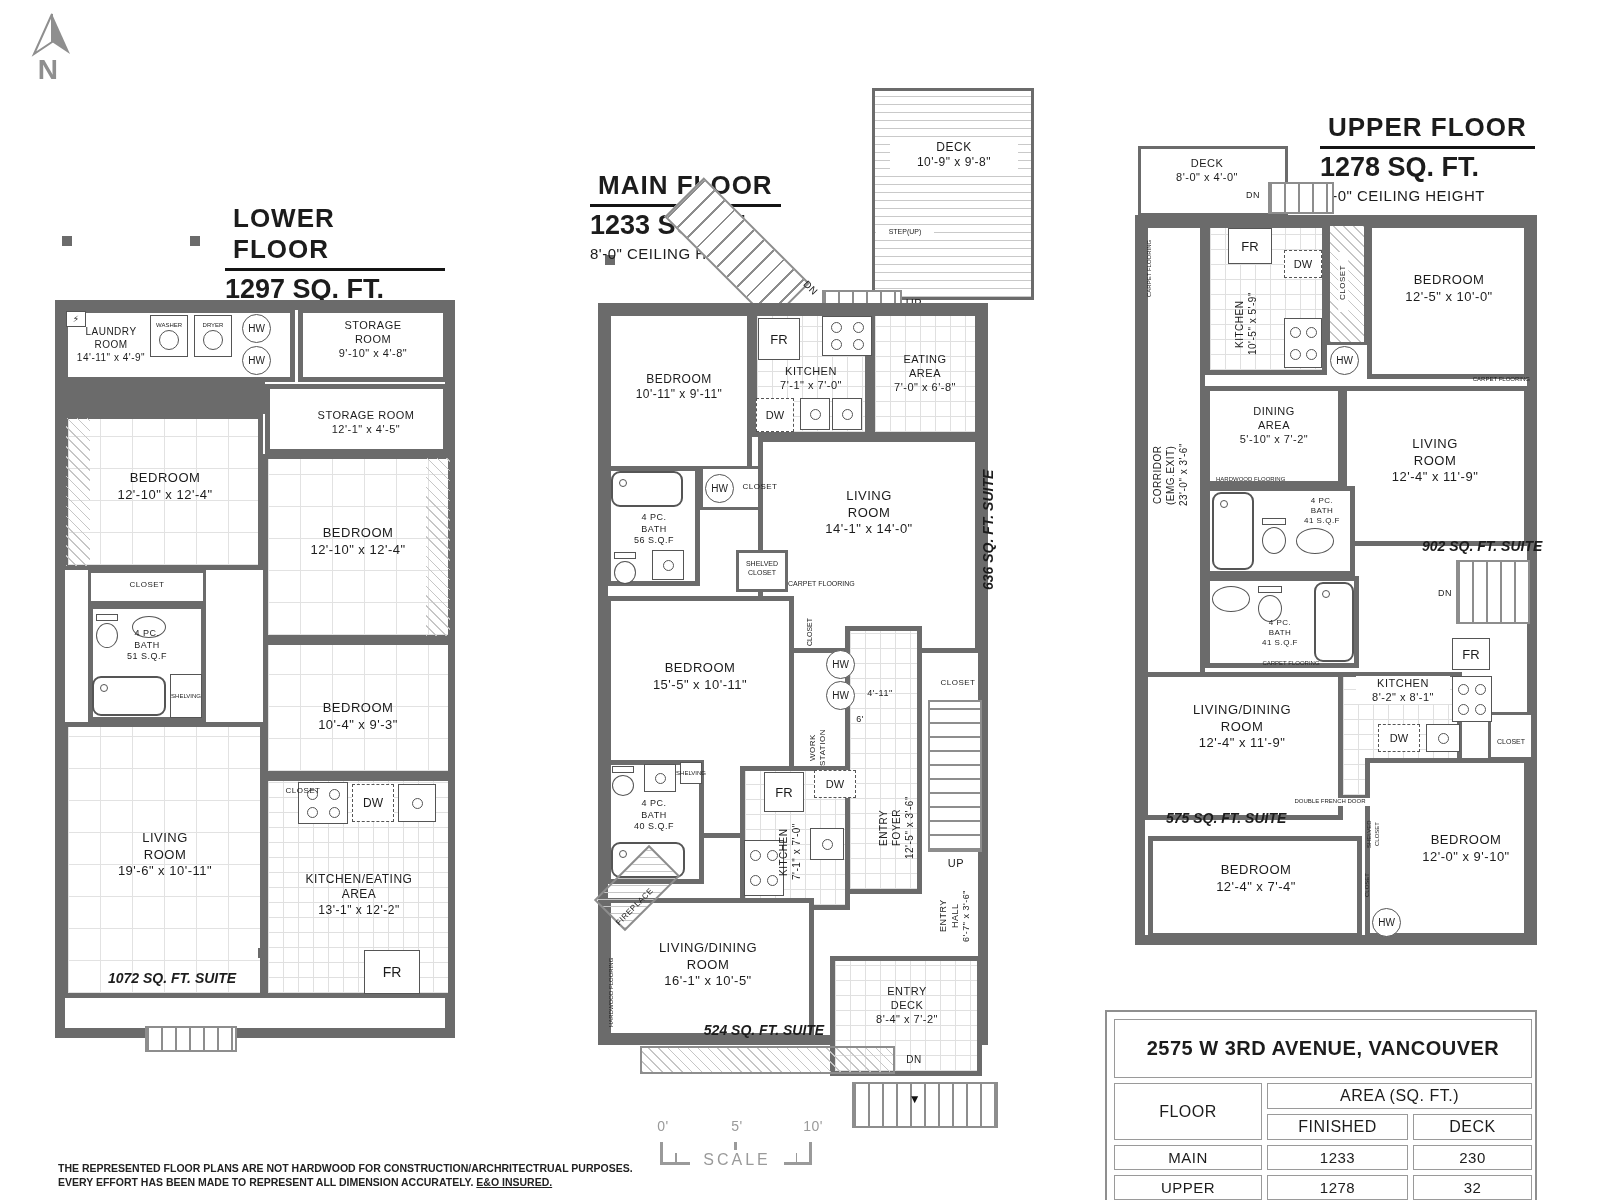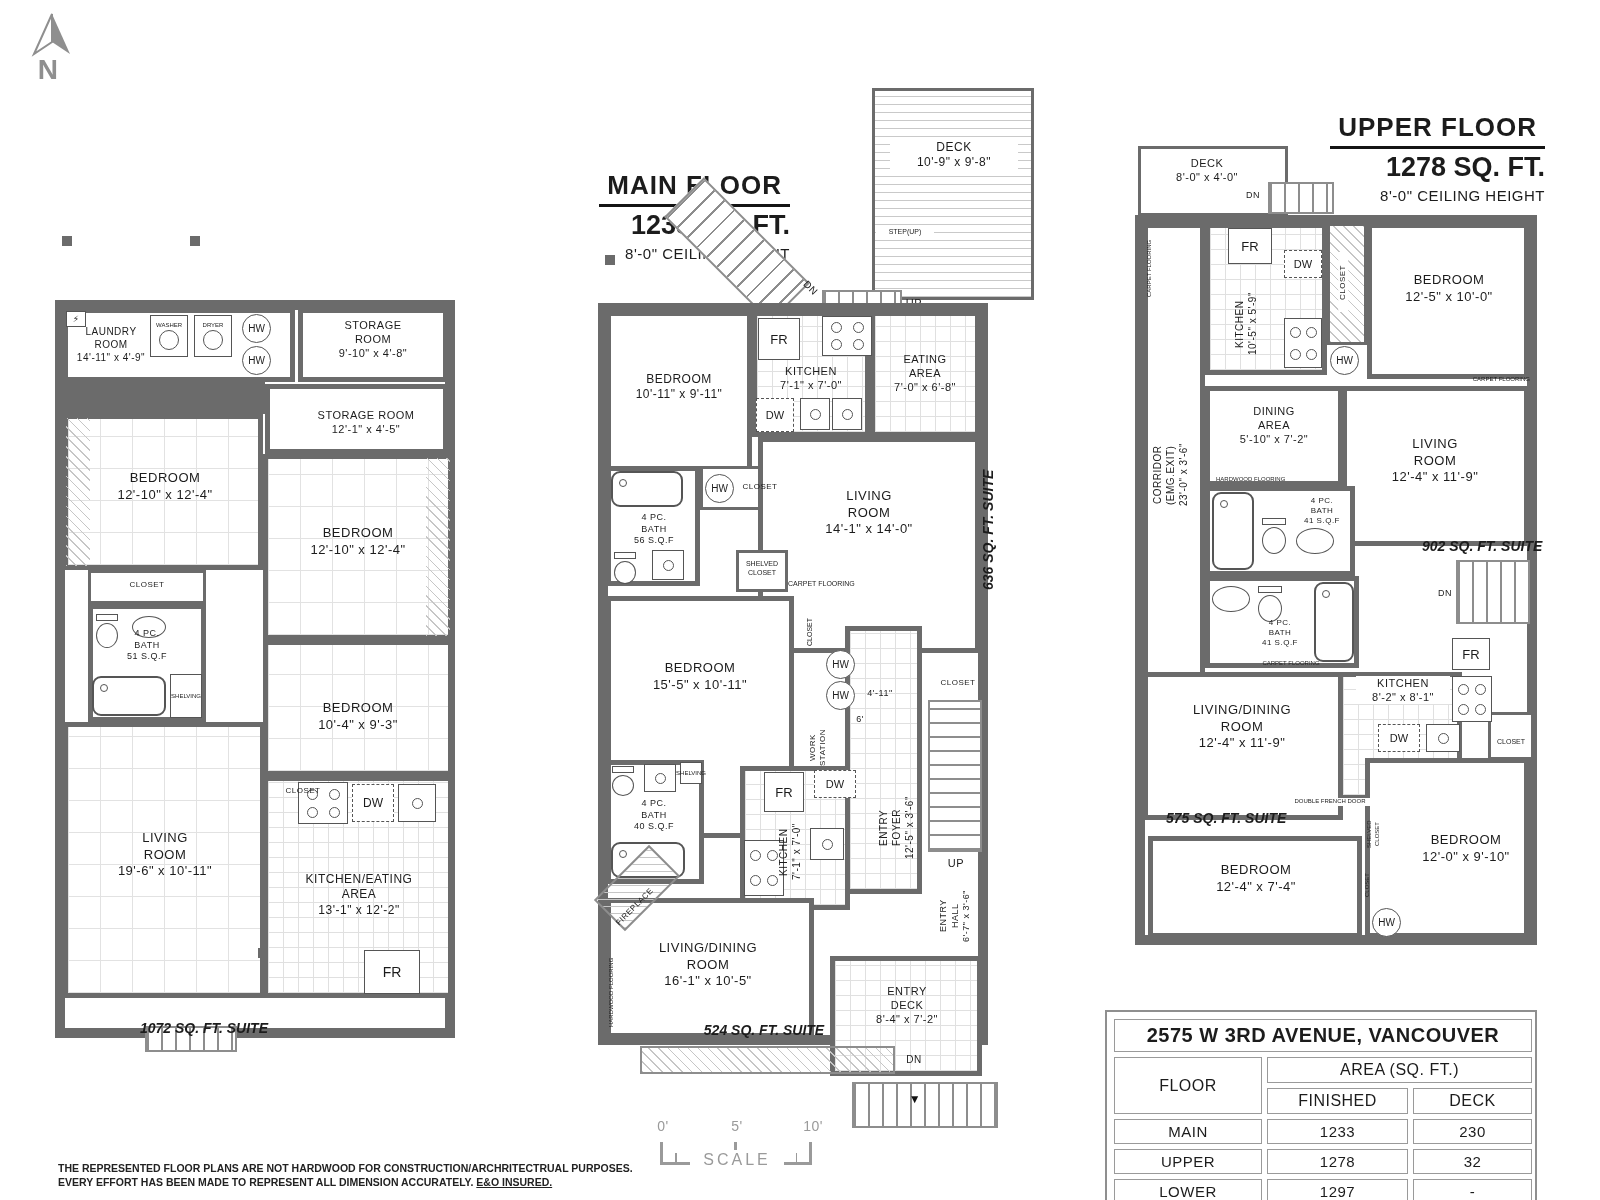--- a/index.html
+++ b/index.html
@@ -36,32 +36,32 @@
   .tub{position:absolute;background:#fff;border:2px solid #555;border-radius:9px;box-sizing:border-box;}
   .tub:after{content:"";display:block;width:6px;height:6px;border:1px solid #555;border-radius:50%;margin:6px;}
   .toilet{position:absolute;box-sizing:border-box;}
   .toilet .tank{height:7px;border:1.5px solid #555;background:#fff;box-sizing:border-box;}
   .toilet .bowl{height:calc(100% - 9px);margin-top:2px;border:1.5px solid #555;border-radius:50%;background:#fff;box-sizing:border-box;}
   .sinkbox{position:absolute;background:#fff;border:1.5px solid #555;box-sizing:border-box;
            display:flex;align-items:center;justify-content:center;}
   .sinkbox i{display:block;width:9px;height:9px;border:1.5px solid #555;border-radius:50%;}
   .oval{position:absolute;background:#fff;border:1.5px solid #555;border-radius:50%;box-sizing:border-box;}
   .dot{position:absolute;width:10px;height:10px;background:#6b6b6b;}
-  .title-block{position:absolute;text-align:right;}
+  .title-block{position:absolute;text-align:left;}
   .t-name{display:inline-block;font-weight:bold;font-size:26px;letter-spacing:1px;border-bottom:3px solid #141414;padding:0 8px 3px;}
   .t-area{font-weight:bold;font-size:27px;margin-top:3px;}
   .t-ceil{font-size:15px;margin-top:4px;letter-spacing:.5px;}
   .gray{color:#9a9a9a;}
   
   .itbl{position:absolute;left:1105px;top:1010px;width:432px;background:#fff;border:2px solid #8f8f8f;padding:7px;box-sizing:border-box;}
   .itbl .tgrid{display:grid;grid-template-columns:148px 141px 119px;gap:5px;}
   .cell{border:1px solid #9a9a9a;background:#fff;display:flex;align-items:center;justify-content:center;
         font-size:15px;letter-spacing:.5px;padding:3px 4px;box-sizing:border-box;}
   .cell.hd{font-size:16px;}
-  .cell.ttl{grid-column:1/4;font-weight:bold;font-size:20px;letter-spacing:.5px;padding:4px 2px;}
+  .cell.ttl{grid-column:1/4;font-weight:bold;font-size:20px;letter-spacing:.5px;padding:17px 2px;}
   
   .scalebar{position:absolute;left:660px;top:1142px;width:152px;height:20px;border-bottom:3px solid #9a9a9a;
             background-image:repeating-linear-gradient(90deg,#9a9a9a 0 1.5px,transparent 1.5px 15.1px);
             background-size:152px 9px;background-position:0 bottom;background-repeat:no-repeat;}
   .majortick{position:absolute;width:3px;height:22px;background:#9a9a9a;top:0;}
   .disc{position:absolute;left:58px;font-size:10.5px;font-weight:bold;color:#222;letter-spacing:0;white-space:nowrap;}
   .u{text-decoration:underline;}
 </style>
 </head>
 <body>
@@ -72,20 +72,25 @@
     <polygon points="24,2 6,42 24,30" fill="#ffffff" stroke="#8f8f8f" stroke-width="2"></polygon>
     <polygon points="24,2 42,42 24,30" fill="#8f8f8f"></polygon>
   </svg>
   <div class="lbl" style="left:24px;top:52px;width:48px;font-size:28px;font-weight:bold;color:#8f8f8f;">N</div>
 
   <div class="dot" style="left:62px;top:236px;"></div>
   <div class="dot" style="left:190px;top:236px;"></div>
   <div class="dot" style="left:605px;top:255px;"></div>
   <div class="dot" style="left:732px;top:255px;"></div>
 
+  <div class="title-block" style="left:225px;top:203px;width:220px;">
+    <div class="t-name">LOWER FLOOR</div>
+    <div class="t-area">1297 SQ. FT.</div>
+    <div class="t-ceil">7'-0" CEILING HEIGHT</div>
+  </div>
 
   <div class="shell" style="left:55px;top:300px;width:400px;height:738px;"></div>
 
   <div class="room" style="left:63px;top:308px;width:232px;height:74px;"></div>
   <div class="room" style="left:298px;top:308px;width:150px;height:74px;"></div>
   <div class="wall" style="left:63px;top:382px;width:202px;height:32px;"></div>
   <div class="room" style="left:265px;top:384px;width:183px;height:70px;"></div>
   <div class="room grid" style="left:63px;top:414px;width:200px;height:156px;"></div>
   <div class="abs hatch" style="left:66px;top:418px;width:24px;height:148px;"></div>
   <div class="room grid" style="left:263px;top:454px;width:190px;height:186px;"></div>
@@ -159,21 +164,21 @@
 51 S.Q.F</div>
   <div class="lbl s13" style="left:288px;top:700px;width:140px;">BEDROOM
 10'-4" x 9'-3"</div>
   <div class="lbl s8" style="left:268px;top:786px;width:70px;">CLOSET</div>
   <div class="lbl s13" style="left:100px;top:830px;width:130px;">LIVING
 ROOM
 19'-6" x 10'-11"</div>
   <div class="lbl s12" style="left:283px;top:872px;width:152px;">KITCHEN/EATING
 AREA
 13'-1" x 12'-2"</div>
-  <div class="lbl suite" style="left:108px;top:1020px;width:160px;text-align:right;">1072 SQ. FT. SUITE</div>
+  <div class="lbl suite" style="left:108px;top:970px;width:160px;text-align:left;">1072 SQ. FT. SUITE</div>
 
   <div class="title-block" style="left:590px;top:170px;width:200px;">
     <div class="t-name">MAIN FLOOR</div>
     <div class="t-area">1233 SQ. FT.</div>
     <div class="t-ceil">8'-0" CEILING HEIGHT</div>
   </div>
 
   <div class="room hstripe" style="left:872px;top:88px;width:162px;height:212px;border-width:3px;"></div>
   <div class="lbl s12" style="left:890px;top:140px;width:128px;background:#fff;">DECK
 10'-9" x 9'-8"</div>

